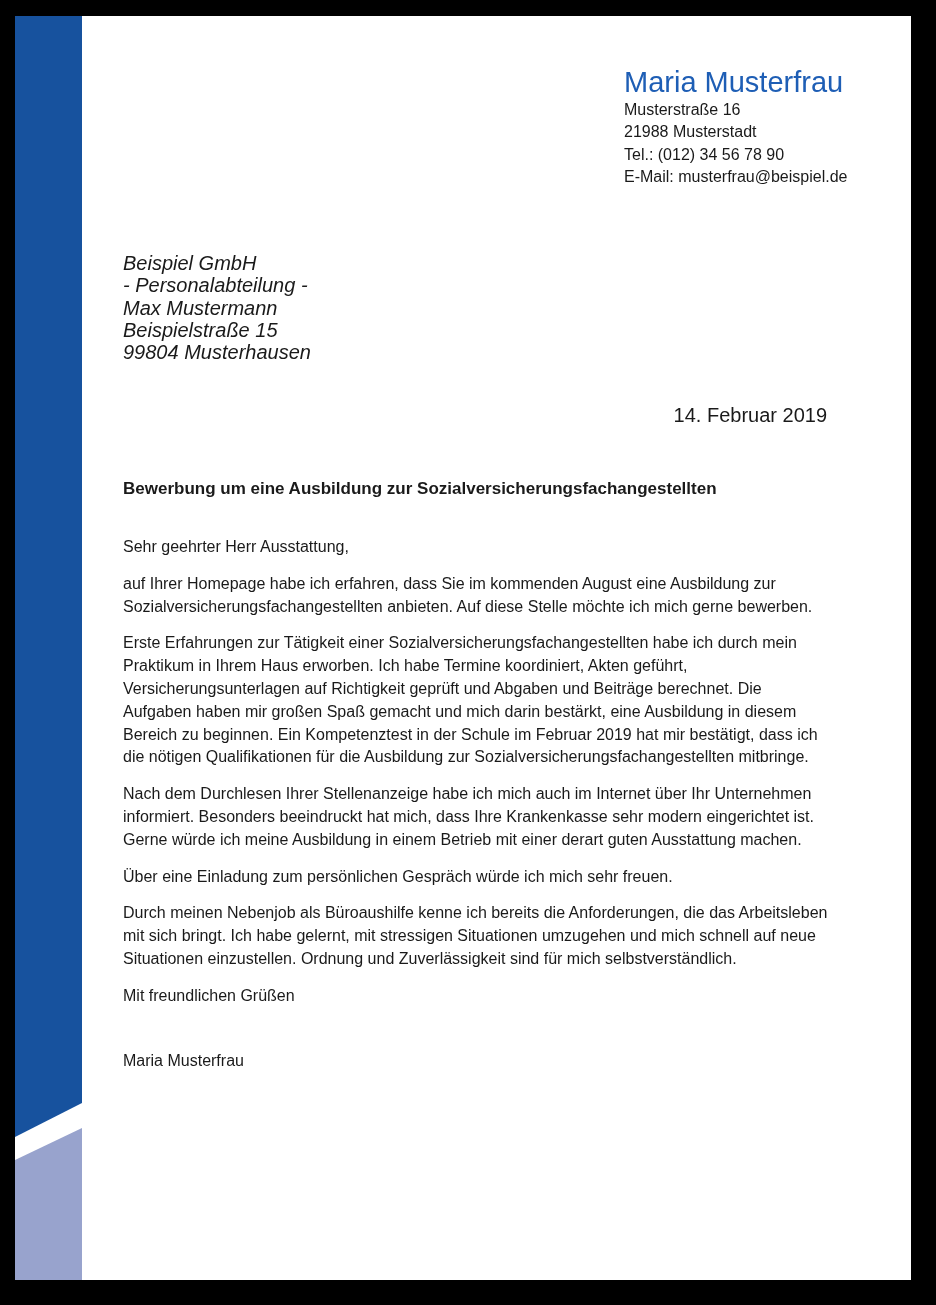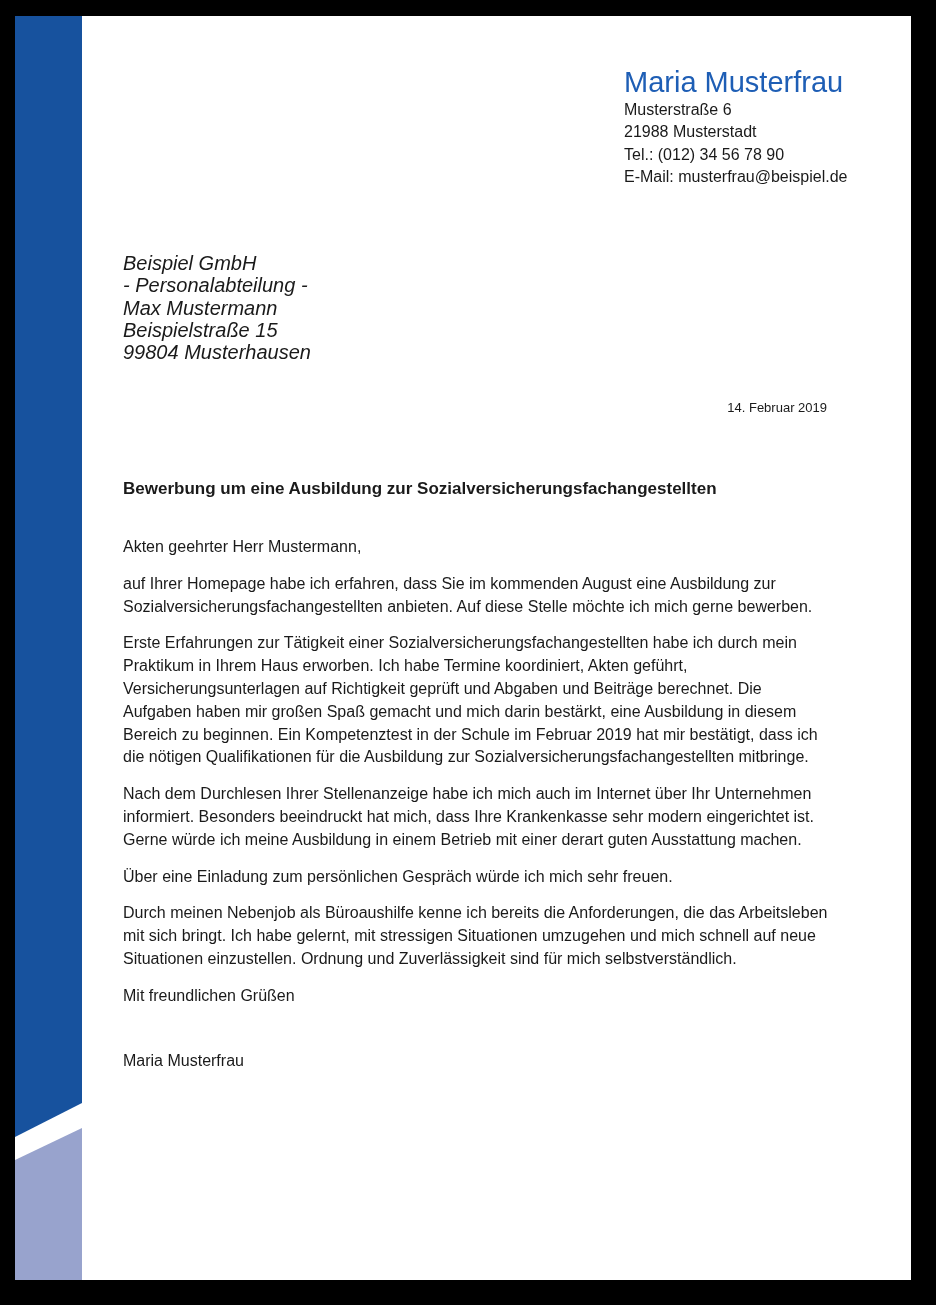--- a/index.html
+++ b/index.html
@@ -44,22 +44,22 @@
     font-size:29px;line-height:34px;
     color:var(--title-blue);
     white-space:nowrap;
   }
   .sender-line{font-size:16px;line-height:22.3px;white-space:nowrap;}
   
   .recipient{position:absolute;left:108px;top:236px;}
   .recipient-line{font-size:20px;line-height:22.3px;white-space:nowrap;font-style:italic;}
   
   .date-row{
-    position:absolute;left:108px;top:380px;width:704px;
-    font-size:13px;line-height:23px;text-align:right;
+    position:absolute;left:108px;top:388px;width:704px;
+    font-size:20px;line-height:23px;text-align:right;
   }
   
   .subject{
     position:absolute;left:108px;top:461px;width:720px;
     font-size:17px;font-weight:bold;line-height:23px;
   }
   
   .body{position:absolute;left:108px;top:520px;width:707px;}
   .body p{
     font-size:16px;line-height:22.8px;
@@ -71,40 +71,40 @@
 <body>
 
 <div class="canvas">
   <div class="page">
 
     <div class="stripe stripe-dark"></div>
     <div class="stripe stripe-light"></div>
 
     <div class="sender">
       <div class="sender-name">Maria Musterfrau</div>
-      <div class="sender-line">Musterstraße 6</div>
+      <div class="sender-line">Musterstraße 16</div>
       <div class="sender-line">21988 Musterstadt</div>
       <div class="sender-line">Tel.: (012) 34 56 78 90</div>
       <div class="sender-line">E-Mail: musterfrau@beispiel.de</div>
     </div>
 
     <div class="recipient">
       <div class="recipient-line">Beispiel GmbH</div>
       <div class="recipient-line">- Personalabteilung -</div>
       <div class="recipient-line">Max Mustermann</div>
       <div class="recipient-line">Beispielstraße 15</div>
       <div class="recipient-line">99804 Musterhausen</div>
     </div>
 
     <div class="date-row">14. Februar 2019</div>
 
     <div class="subject">Bewerbung um eine Ausbildung zur Sozialversicherungsfachangestellten</div>
 
     <div class="body">
-      <p>Akten geehrter Herr Mustermann,</p>
+      <p>Sehr geehrter Herr Ausstattung,</p>
       <p>auf Ihrer Homepage habe ich erfahren, dass Sie im kommenden August eine Ausbildung zur Sozialversicherungsfachangestellten anbieten. Auf diese Stelle möchte ich mich gerne bewerben.</p>
       <p>Erste Erfahrungen zur Tätigkeit einer Sozialversicherungsfachangestellten habe ich durch mein Praktikum in Ihrem Haus erworben. Ich habe Termine koordiniert, Akten geführt, Versicherungsunterlagen auf Richtigkeit geprüft und Abgaben und Beiträge berechnet. Die Aufgaben haben mir großen Spaß gemacht und mich darin bestärkt, eine Ausbildung in diesem Bereich zu beginnen. Ein Kompetenztest in der Schule im Februar 2019 hat mir bestätigt, dass ich die nötigen Qualifikationen für die Ausbildung zur Sozialversicherungsfachangestellten mitbringe.</p>
       <p>Nach dem Durchlesen Ihrer Stellenanzeige habe ich mich auch im Internet über Ihr Unternehmen informiert. Besonders beeindruckt hat mich, dass Ihre Krankenkasse sehr modern eingerichtet ist. Gerne würde ich meine Ausbildung in einem Betrieb mit einer derart guten Ausstattung machen.</p>
       <p>Über eine Einladung zum persönlichen Gespräch würde ich mich sehr freuen.</p>
       <p>Durch meinen Nebenjob als Büroaushilfe kenne ich bereits die Anforderungen, die das Arbeitsleben mit sich bringt. Ich habe gelernt, mit stressigen Situationen umzugehen und mich schnell auf neue Situationen einzustellen. Ordnung und Zuverlässigkeit sind für mich selbstverständlich.</p>
       <p class="closing">Mit freundlichen Grüßen</p>
       <p class="signature">Maria Musterfrau</p>
     </div>
 
   </div>

